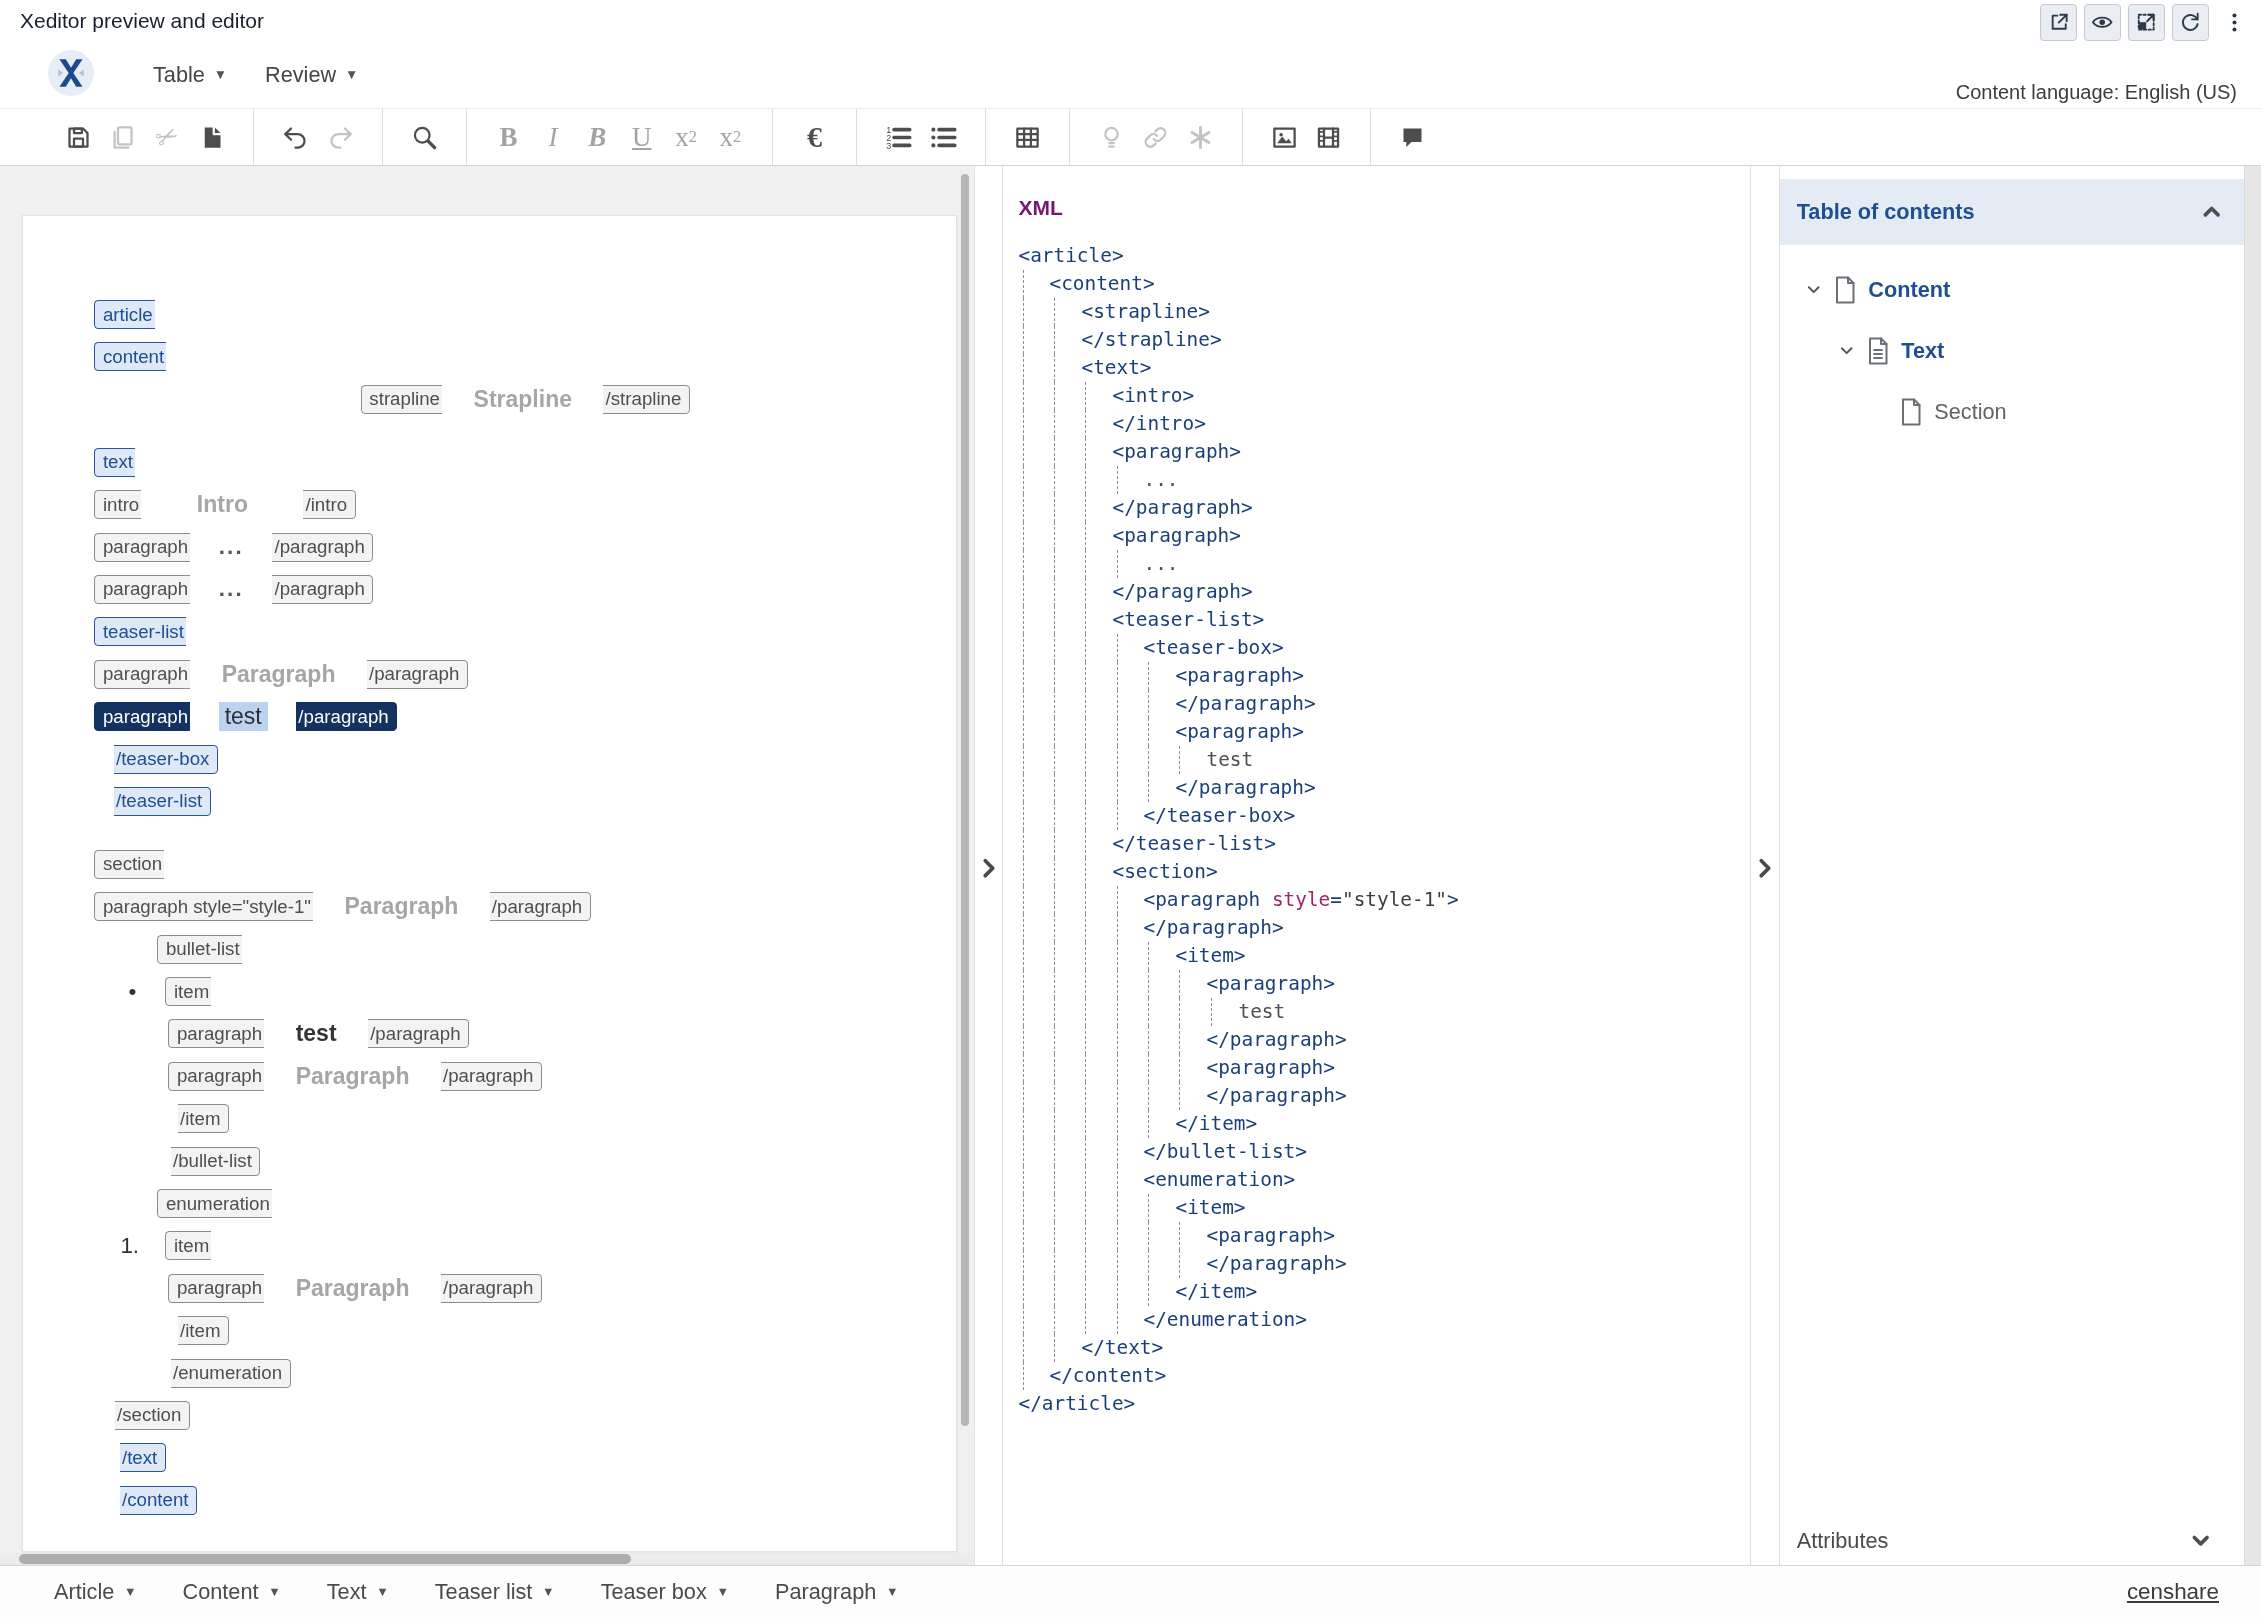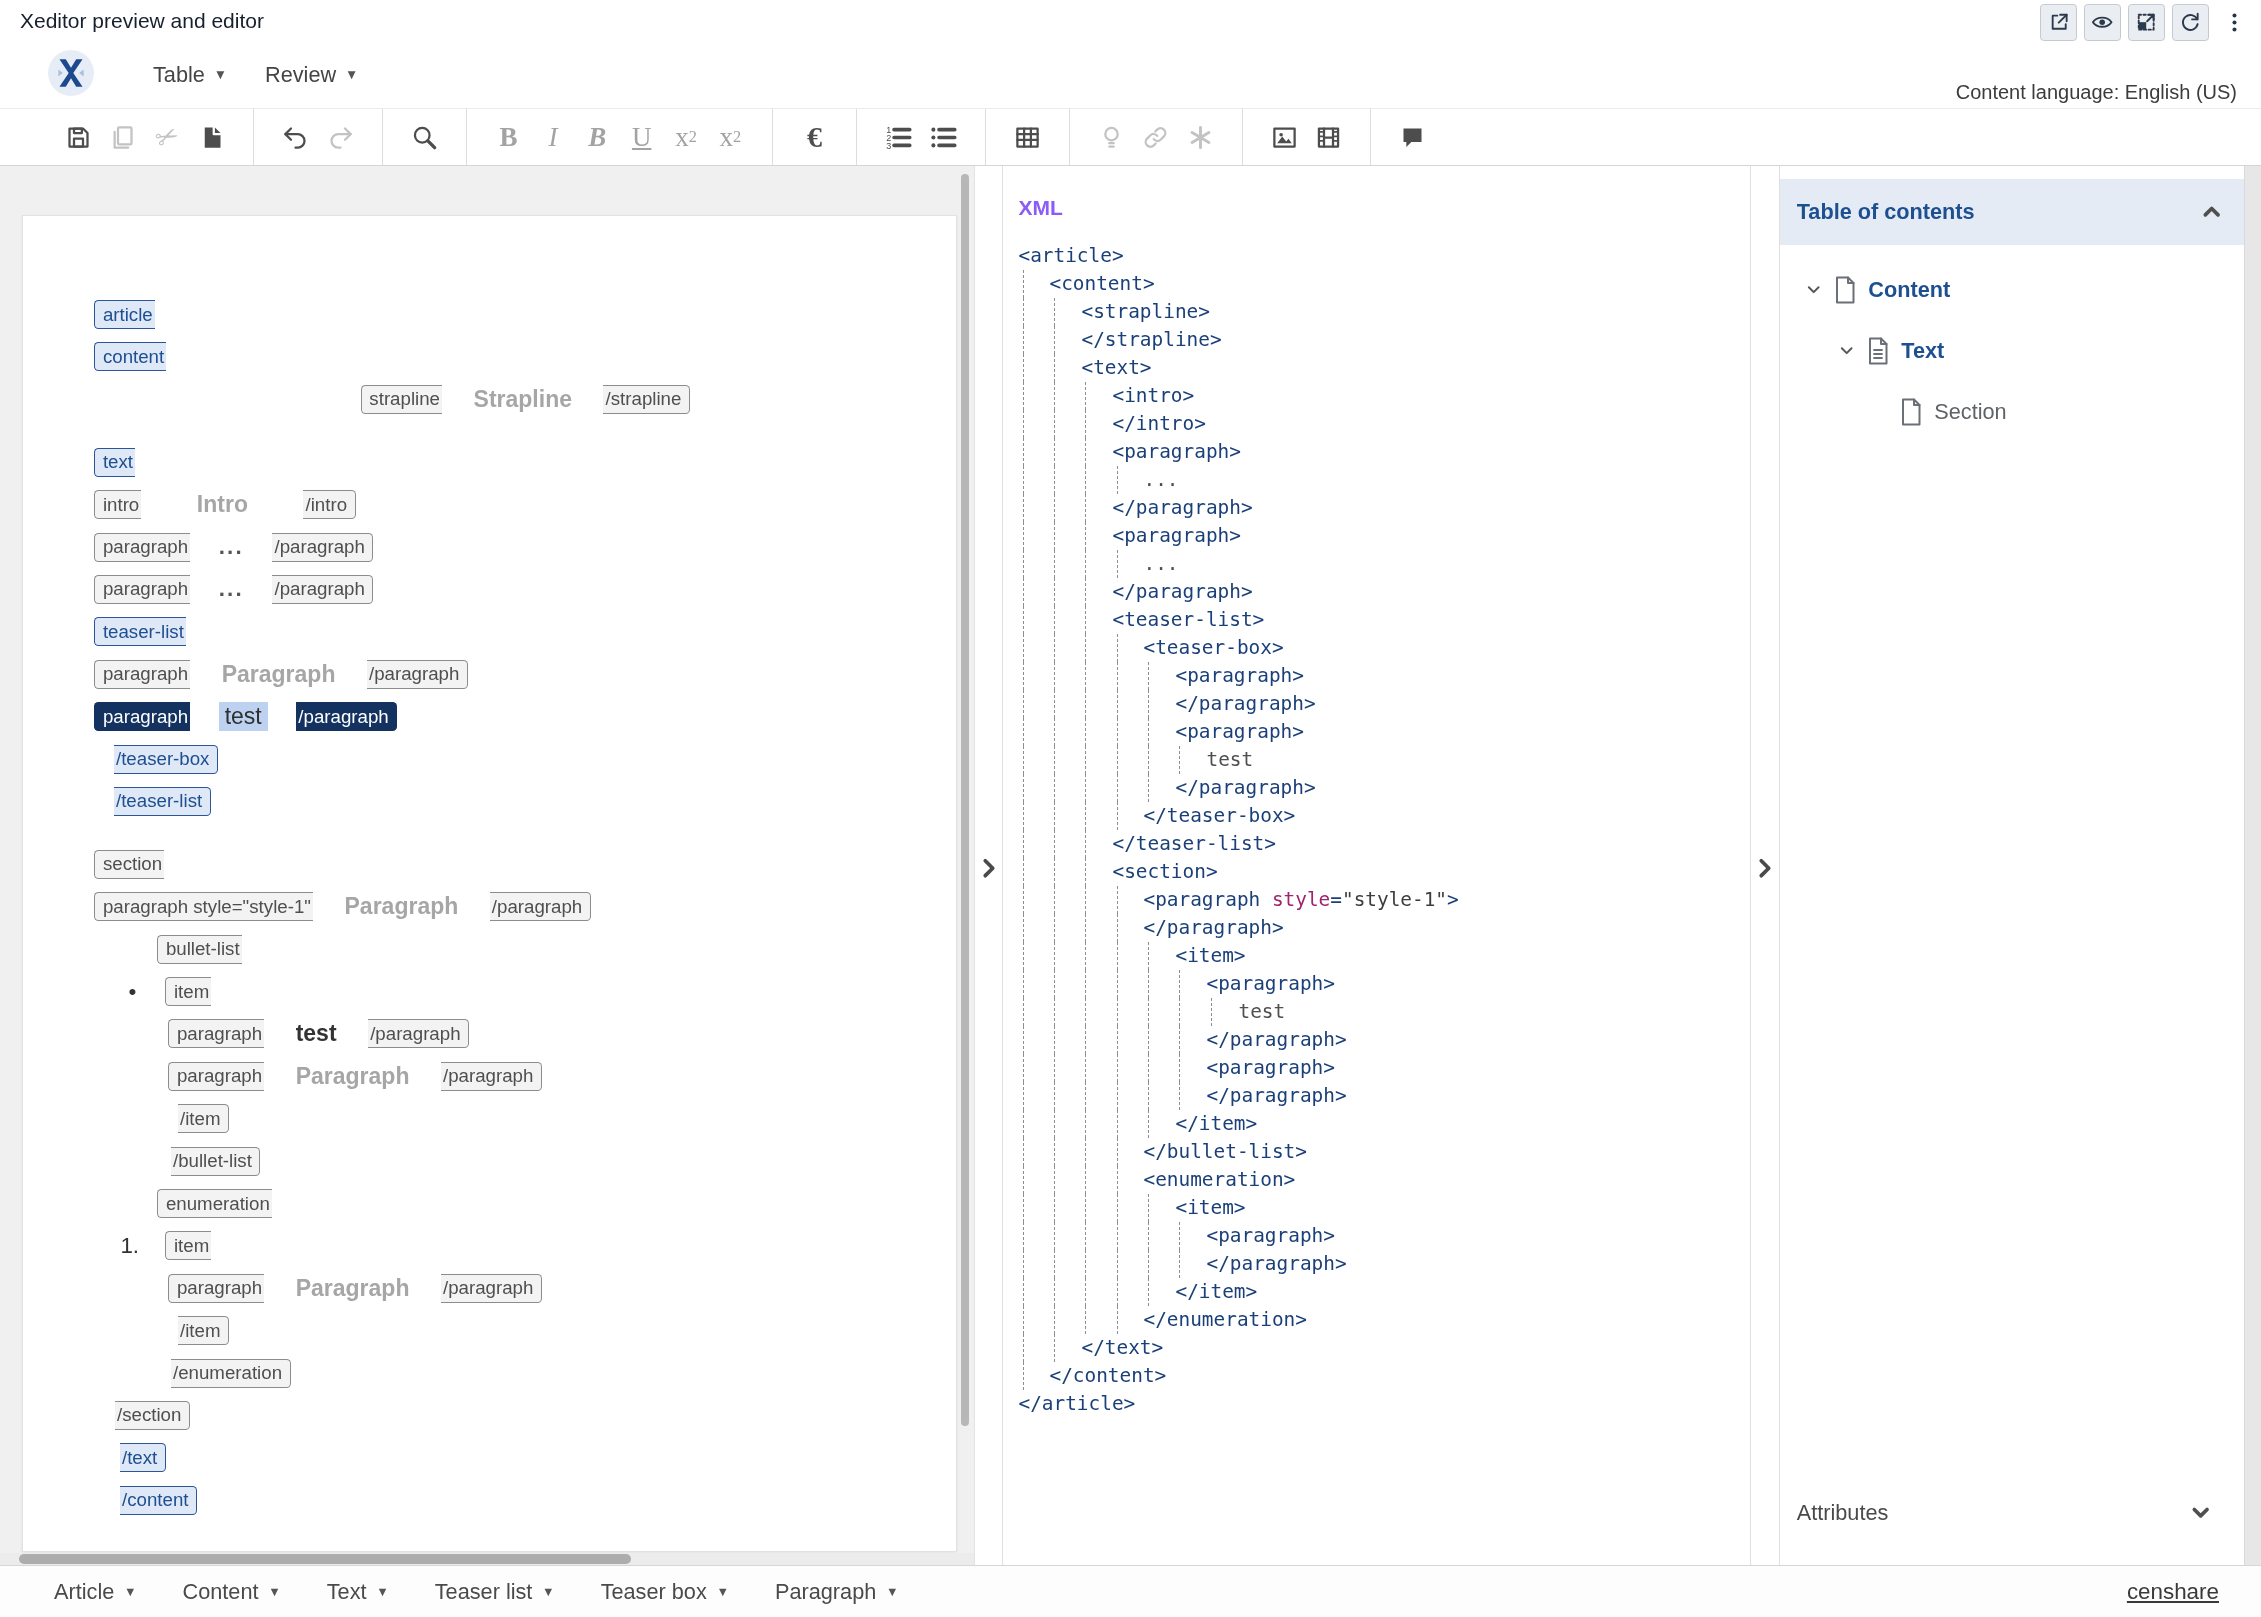--- a/index.html
+++ b/index.html
@@ -74,42 +74,42 @@
   .seltext{font-size:23px;color:#2f2f2f;background:#bcd2f0;padding:0.7px 6px;margin:0 9px;}
 
   
   .gutter{width:28px;background:#fff;position:relative;}
   .gutter.gl{border-left:0.7px solid #e3e3e3;border-right:0.7px solid #e0e0e0;}
   .gutter.gr{border-left:0.7px solid #e0e0e0;border-right:0.7px solid #e0e0e0;}
   .gchev{position:absolute;top:691px;left:50%;transform:translateX(-50%);color:#4a4a4a;}
 
   
   .xmlpanel{width:748px;background:#fff;position:relative;overflow:hidden;}
-  .xmllabel{margin:30px 0 0 15px;font-size:21px;font-weight:700;color:#8b5cf6;}
+  .xmllabel{margin:30px 0 0 15px;font-size:21px;font-weight:700;color:#701a75;}
   .code{position:relative;margin-top:22.4px;padding-left:15px;font-family:"DejaVu Sans Mono",monospace;
         font-size:19.4px;line-height:28px;color:#1b4079;}
   .cl{position:relative;white-space:pre;}
   .cl .g{position:absolute;top:0;bottom:0;border-left:1.5px dashed #8f8f8f;}
   .cl .hlb{position:absolute;left:151px;right:11.2px;top:0;bottom:0;background:#c6d9f1;z-index:-1;}
   .cl .txt{color:#4f4f4f;}
   .cl .attr{color:#a0246d;}
   .cl .val{color:#3d3d3d;}
 
   
   .tocpanel{width:464px;background:#fff;position:relative;}
   .tocheader{margin-top:12.7px;height:66px;background:#e4ebf4;display:flex;align-items:center;}
   .tocheader .t{margin-left:16.4px;font-size:21.7px;font-weight:700;color:#1d4f91;flex:1;}
   .tocheader .cv{margin-right:19.4px;color:#4f4f4f;}
   .trow{display:flex;align-items:center;height:61px;}
   .trow .tchev{width:30px;display:flex;justify-content:center;color:#555;}
   .trow .ticon{width:34px;display:flex;justify-content:center;color:#6b6f76;}
   .trow .tlabel{margin-left:6px;font-size:21.7px;}
   .trow.link .tlabel{color:#1d4f91;font-weight:700;}
   .trow.plain .tlabel{color:#5f6368;font-weight:400;}
-  .attrrow{position:absolute;bottom:16px;left:0;right:0;height:49px;display:flex;}
+  .attrrow{position:absolute;bottom:0;left:0;right:0;height:49px;display:flex;align-items:center;}
   .attrrow .t{margin-left:16.4px;font-size:21.7px;color:#4a4a4a;flex:1;}
   .attrrow .cv{margin-right:30px;color:#4f4f4f;}
 
   .pagestrip{width:16.4px;background:#e7e7e7;border-left:0.7px solid #d9d9d9;}
 
   
   .footer{height:52px;background:#fdfdfd;border-top:0.7px solid #d6d6d6;display:flex;align-items:center;
           padding-left:54px;}
   .fitem{display:flex;align-items:center;margin-right:46px;font-size:21.7px;color:#4a4a4a;font-weight:500;}
   .fitem .caret{margin-left:9.7px;font-size:12.7px;color:#555;}

